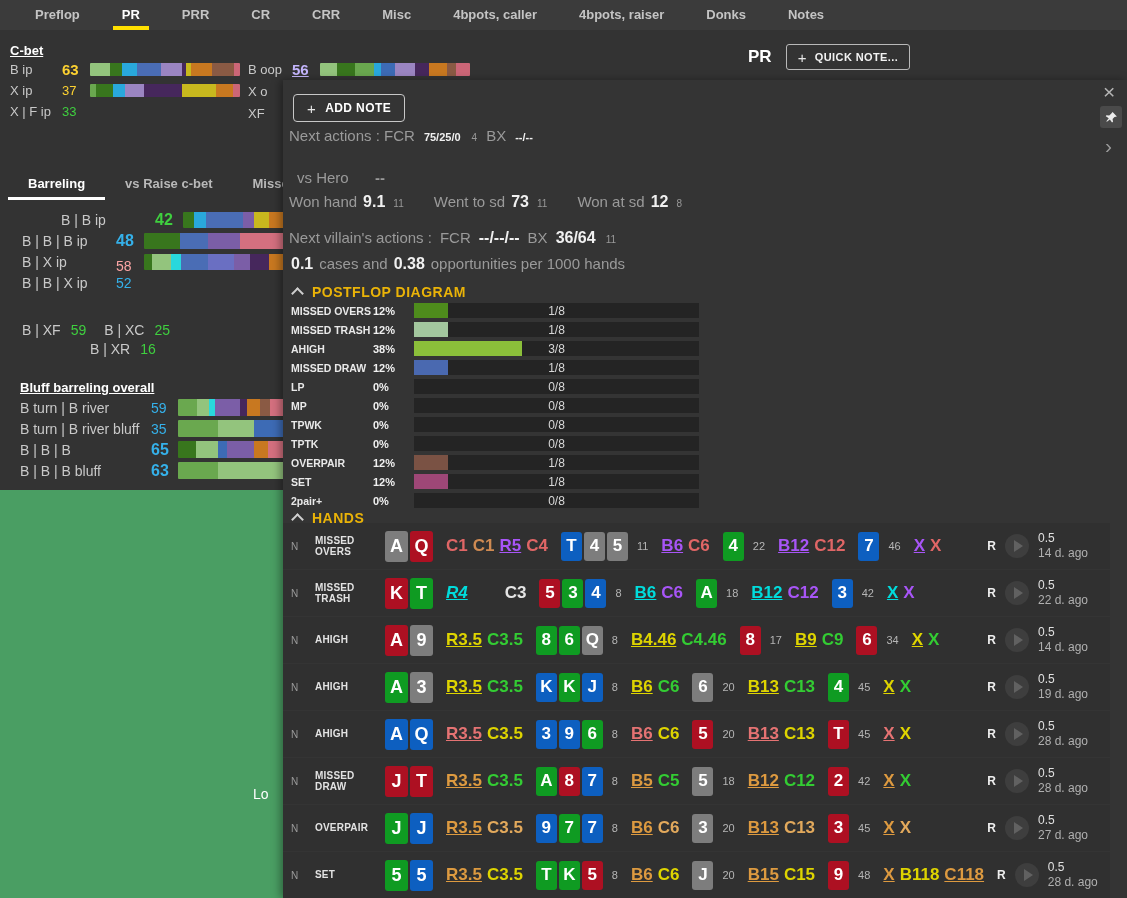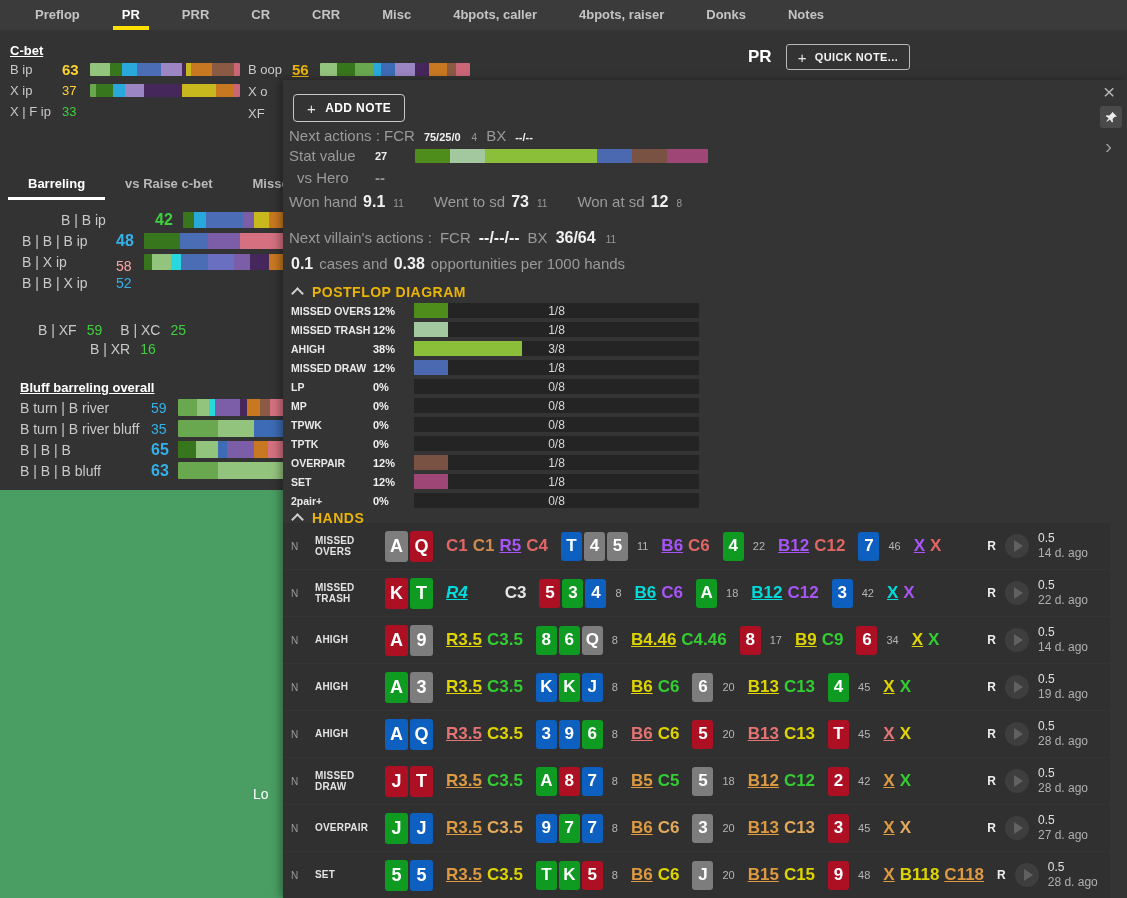--- a/index.html
+++ b/index.html
@@ -31,21 +31,21 @@
   .left-tabs{position:absolute;left:8px;top:142px;display:flex;height:28px;}
   .ltab{position:relative;color:#b9b9b9;font-size:13px;font-weight:bold;line-height:24px;padding:0 20px;}
   .ltab.active{color:#fff;}
   .ltab.active::after{content:"";position:absolute;left:0;right:0;bottom:0;height:3px;background:#fff;}
   .barrel-rows{left:22px;top:181px;gap:4px;}
   .barrel-rows .srow{height:17px;}
   .barrel-rows .slabel{font-size:14px;width:94px;}
   .barrel-rows .svalue{width:28px;font-size:14px;}
   .barrel-rows .svalue.bold{font-size:16px;}
   .barrel-rows .bar{height:16px;}
-  .xf-line{position:absolute;left:38px;display:flex;gap:10px;font-size:14px;align-items:center;}
+  .xf-line{position:absolute;left:22px;display:flex;gap:10px;font-size:14px;align-items:center;}
   .xf-label{color:#c9c9c9;}
   .xf-val{color:#3fcf3f;}
   .bluff-title{position:absolute;left:20px;top:350px;}
   .bluff-rows{left:20px;top:369px;gap:4px;}
   .bluff-rows .srow{height:17px;}
   .bluff-rows .slabel{font-size:14px;width:131px;}
   .bluff-rows .svalue{width:27px;font-size:14px;}
   .bluff-rows .svalue.bold{font-size:16px;}
   .bluff-rows .bar{height:17px;}
   
@@ -166,21 +166,21 @@
           </div>
         </div>
         <div class="srow">
           <span class="slabel" style="width: 52px;">X | F ip</span>
           <span class="svalue" style="width: 28px; color: rgb(63, 207, 63);">33</span>
         </div>
       </div>
     <div class="col cbet-right" id="cbet-right">
         <div class="srow">
           <span class="slabel" style="width: 44px;">B oop</span>
-          <span class="svalue bold" style="width: 28px; color: #eab308; text-decoration: underline;">56</span>
+          <span class="svalue bold" style="width: 28px; color: #c4b5fd; text-decoration: underline;">56</span>
           <div class="bar" style="width: 150px;">
             <span style="flex-grow: 11; background: rgb(147, 196, 125);"></span>
             <span style="flex-grow: 12; background: rgb(56, 118, 29);"></span>
             <span style="flex-grow: 12; background: rgb(106, 168, 79);"></span>
             <span style="flex-grow: 5; background: rgb(41, 168, 220);"></span>
             <span style="flex-grow: 9; background: rgb(61, 107, 181);"></span>
             <span style="flex-grow: 13; background: rgb(155, 133, 194);"></span>
             <span style="flex-grow: 9; background: rgb(70, 39, 92);"></span>
             <span style="flex-grow: 12; background: rgb(200, 120, 32);"></span>
             <span style="flex-grow: 6; background: rgb(138, 90, 68);"></span>
@@ -315,34 +315,20 @@
     </div>
 
     <div class="pline line-next">
       <span class="glabel">Next actions : FCR</span>
       <span class="gval">75/25/0</span>
       <span class="sub">4</span>
       <span class="glabel">BX</span>
       <span class="gval">--/--</span>
     </div>
 
-    <div class="pline line-stat">
-      <span class="glabel">Stat value</span>
-      <span class="gval">27</span>
-      <div id="stat-value-bar">
-          <div class="bar statbar" style="width: 293px;">
-            <span style="flex-grow: 12; background: rgb(78, 140, 28);"></span>
-            <span style="flex-grow: 12; background: rgb(163, 199, 158);"></span>
-            <span style="flex-grow: 38; background: rgb(139, 191, 58);"></span>
-            <span style="flex-grow: 12; background: rgb(74, 105, 176);"></span>
-            <span style="flex-grow: 12; background: rgb(122, 82, 68);"></span>
-            <span style="flex-grow: 14; background: rgb(158, 71, 119);"></span>
-          </div>
-        </div>
-    </div>
 
     <div class="pline line-hero">
       <span class="glabel">vs Hero</span>
       <span class="gval">--</span>
     </div>
 
     <div class="pline line-won">
       <span class="glabel">Won hand</span>
       <span class="gval" style="font-size:16px">9.1</span>
       <span class="sub">11</span>

